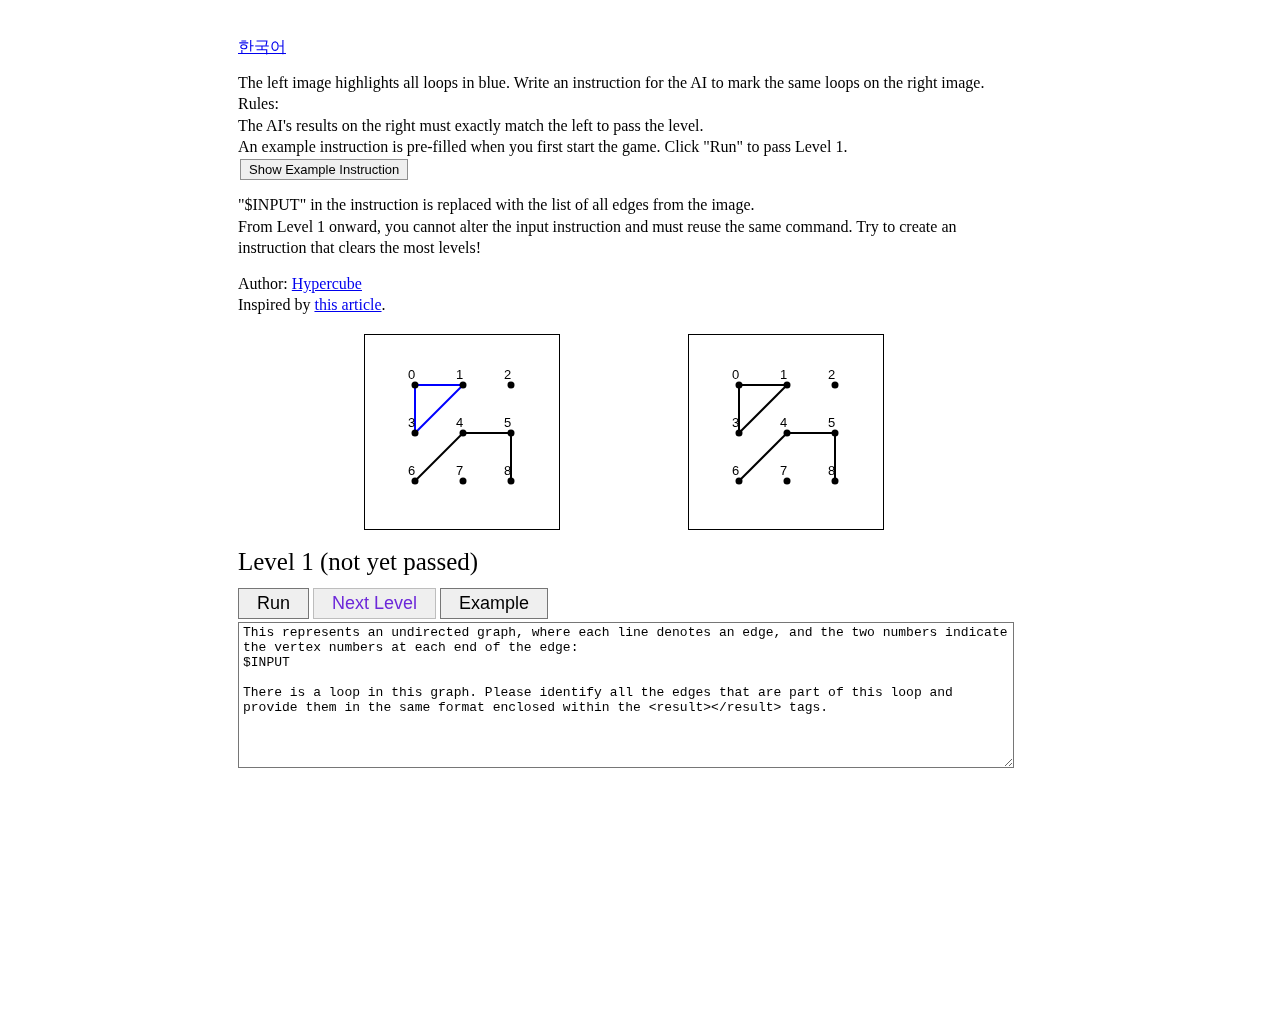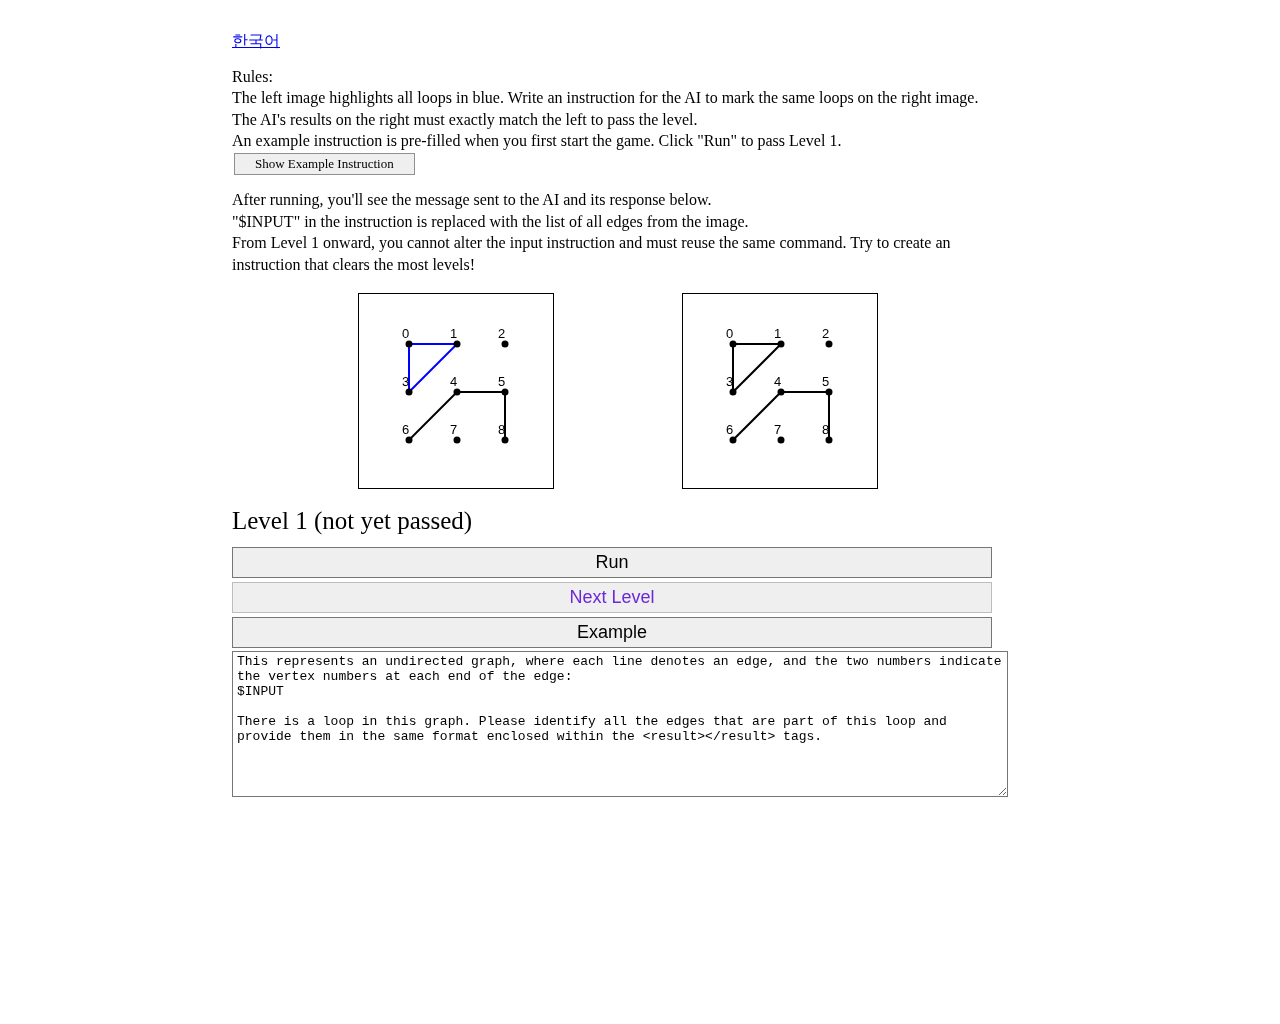--- a/index.html
+++ b/index.html
@@ -5,41 +5,41 @@
     body {
       margin: 0;
       padding: 0;
       font-family: "Times New Roman", Times, serif;
       font-size: 16px;
       color: #000;
       background: #fff;
     }
     .page {
       width: 760px;
-      margin: 10px;
+      margin: 16px;
       padding: 16px 0 0 222px;
     }
     a {
       color: #0000EE;
       text-decoration: underline;
     }
     .para {
       margin: 14px 0;
       line-height: 1.35;
     }
     .para-tight {
       margin: 0;
       line-height: 1.35;
     }
     .btn-small {
-      font-family: Liberation Serif, serif;
+      font-family: Liberation Sans, sans-serif;
       font-size: 13px;
       background: #efefef;
       border: 1px solid #8f8f8f;
-      padding: 2px 20px;
+      padding: 2px 8px;
       cursor: pointer;
       margin-left: 2px;
     }
     .panels {
       display: flex;
       gap: 128px;
       margin: 18px 0 10px 126px;
     }
     .panel {
       width: 194px;
@@ -53,21 +53,20 @@
       inset: 0;
     }
     .level-line {
       font-size: 25px;
       margin: 18px 0 12px 0;
     }
     .btn-row {
       display: flex;
       gap: 4px;
       margin-bottom: 3px;
-      flex-direction: column;
     }
     .btn-big {
       font-family: Arial, sans-serif;
       font-size: 18px;
       background: #efefef;
       border: 1px solid #767676;
       padding: 4px 18px;
       cursor: pointer;
     }
     .btn-big:disabled {
@@ -93,34 +92,41 @@
   </style>
 </head>
 <body>
 
 <div class="page">
   <div class="para-tight" style="margin-top:4px;">
     <a href="#">한국어</a>
   </div>
 
   <div class="para">
+    <div>The left image highlights all loops in blue. Write an instruction for the AI to mark the same loops on the right image.</div>
     <div>Rules:</div>
-    <div>The left image highlights all loops in blue. Write an instruction for the AI to mark the same loops on the right image.</div>
     <div>The AI's results on the right must exactly match the left to pass the level.</div>
     <div>
       <span>An example instruction is pre-filled when you first start the game. Click "Run" to pass Level 1.</span><button class="btn-small">Show Example Instruction</button>
     </div>
   </div>
 
   <div class="para">
-    <div>After running, you'll see the message sent to the AI and its response below.</div>
     <div>"$INPUT" in the instruction is replaced with the list of all edges from the image.</div>
     <div>From Level 1 onward, you cannot alter the input instruction and must reuse the same command. Try to create an instruction that clears the most levels!</div>
   </div>
 
+  <div class="para">
+    <div>
+      <span>Author: </span><a href="#">Hypercube</a>
+    </div>
+    <div>
+      <span>Inspired by </span><a href="#">this article</a><span>.</span>
+    </div>
+  </div>
 
   <div class="panels">
     <div class="panel">
       <svg id="left-svg" viewBox="0 0 194 194">
           <line x1="50" y1="50" x2="98" y2="50" stroke="#0000ff" stroke-width="2"></line>
           <line x1="50" y1="50" x2="50" y2="98" stroke="#0000ff" stroke-width="2"></line>
           <line x1="98" y1="50" x2="50" y2="98" stroke="#0000ff" stroke-width="2"></line>
           <line x1="98" y1="98" x2="146" y2="98" stroke="#000" stroke-width="2"></line>
           <line x1="98" y1="98" x2="50" y2="146" stroke="#000" stroke-width="2"></line>
           <line x1="146" y1="98" x2="146" y2="146" stroke="#000" stroke-width="2"></line>

